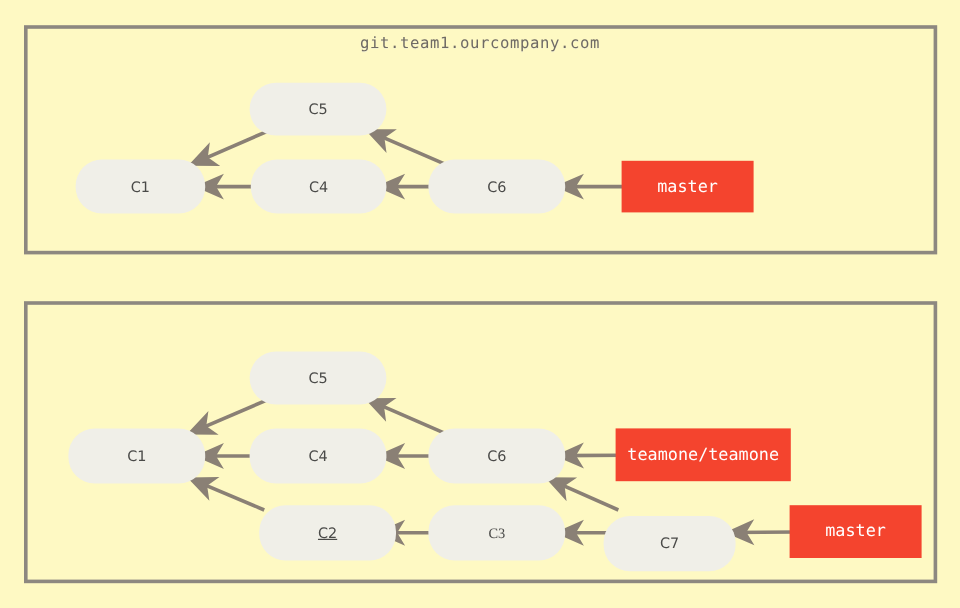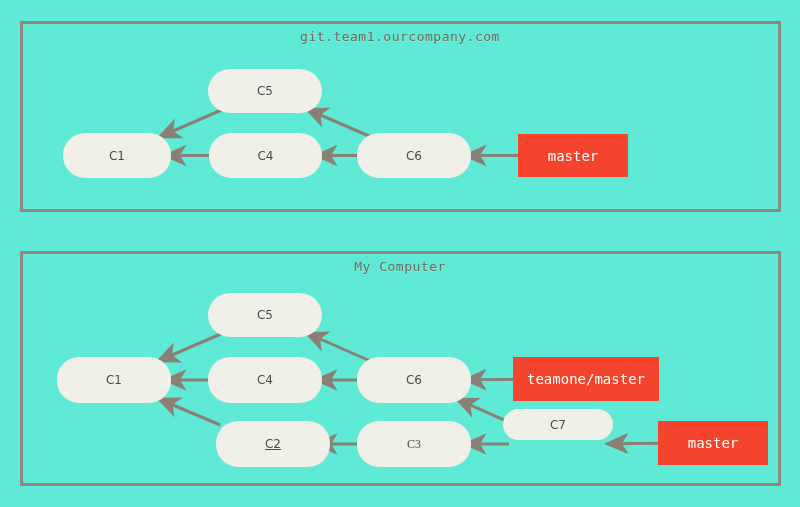--- a/index.html
+++ b/index.html
@@ -4,21 +4,21 @@
 <style>
   html, body {
     margin: 0;
     padding: 0;
     background: #4b6670;
   }
   #stage {
     position: relative;
     width: 800px;
     height: 507px;
-    background: #5eead4;
+    background: #fef9c3;
     overflow: hidden;
     font-family: "DejaVu Sans Mono", monospace;
   }
   .panel {
     position: absolute;
     border: 3px solid #8d8880;
     box-sizing: border-box;
     background: transparent;
   }
   #panel-remote { left: 20px; top: 21px; width: 761px; height: 191px; }
@@ -101,21 +101,20 @@
         <line x1="515.3" y1="425.0" x2="456.8" y2="399.0" marker-end="url(#ah)" stroke="#8a8075"></line>
         <line x1="519.0" y1="379.4" x2="465.0" y2="379.7" marker-end="url(#ah)" stroke="#8a8075"></line>
         <line x1="664.0" y1="443.3" x2="607.0" y2="443.7" marker-end="url(#ah)" stroke="#8a8075"></line>
       </g>
   </svg>
 
   <div class="panel" id="panel-remote"></div>
   <div class="panel-title" id="title-remote">git.team1.ourcompany.com</div>
 
   <div class="panel" id="panel-local"></div>
-  <div class="panel-title" id="title-local">My Computer</div>
 
   <div id="node-layer">
       <div class="commit" style="left: 208px; top: 69px; width: 114px; height: 44px; background: rgb(240, 239, 232); color: rgb(74, 74, 72);">
         <span>C5</span>
       </div>
       <div class="commit" style="left: 63px; top: 133px; width: 108px; height: 45px; background: rgb(240, 239, 232); color: rgb(74, 74, 72);">
         <span>C1</span>
       </div>
       <div class="commit" style="left: 209px; top: 133px; width: 113px; height: 45px; background: rgb(240, 239, 232); color: rgb(74, 74, 72);">
         <span>C4</span>
@@ -137,23 +136,23 @@
       </div>
       <div class="commit" style="left: 357px; top: 357px; width: 114px; height: 46px; background: rgb(240, 239, 232); color: rgb(74, 74, 72);">
         <span>C6</span>
       </div>
       <div class="commit" style="left: 216px; top: 421px; width: 114px; height: 46px; background: rgb(240, 239, 232); color: rgb(74, 74, 72); text-decoration: underline;">
         <span>C2</span>
       </div>
       <div class="commit" style="left: 357px; top: 421px; width: 114px; height: 46px; background: rgb(240, 239, 232); color: rgb(74, 74, 72); font-family: Liberation Serif, serif;">
         <span>C3</span>
       </div>
-      <div class="commit" style="left: 503px; top: 409px; width: 110px; height: 31px; background: rgb(240, 239, 232); color: rgb(74, 74, 72);">
+      <div class="commit" style="left: 503px; top: 430px; width: 110px; height: 46px; background: rgb(240, 239, 232); color: rgb(74, 74, 72);">
         <span>C7</span>
       </div>
       <div class="branch" style="left: 513px; top: 357px; width: 146px; height: 44px; background: rgb(244, 68, 46); color: rgb(255, 255, 255);">
-        <span>teamone/master</span>
+        <span>teamone/teamone</span>
       </div>
       <div class="branch" style="left: 658px; top: 421px; width: 110px; height: 44px; background: rgb(244, 68, 46); color: rgb(255, 255, 255);">
         <span>master</span>
       </div>
     </div>
 </div>
 
 </body></html>

